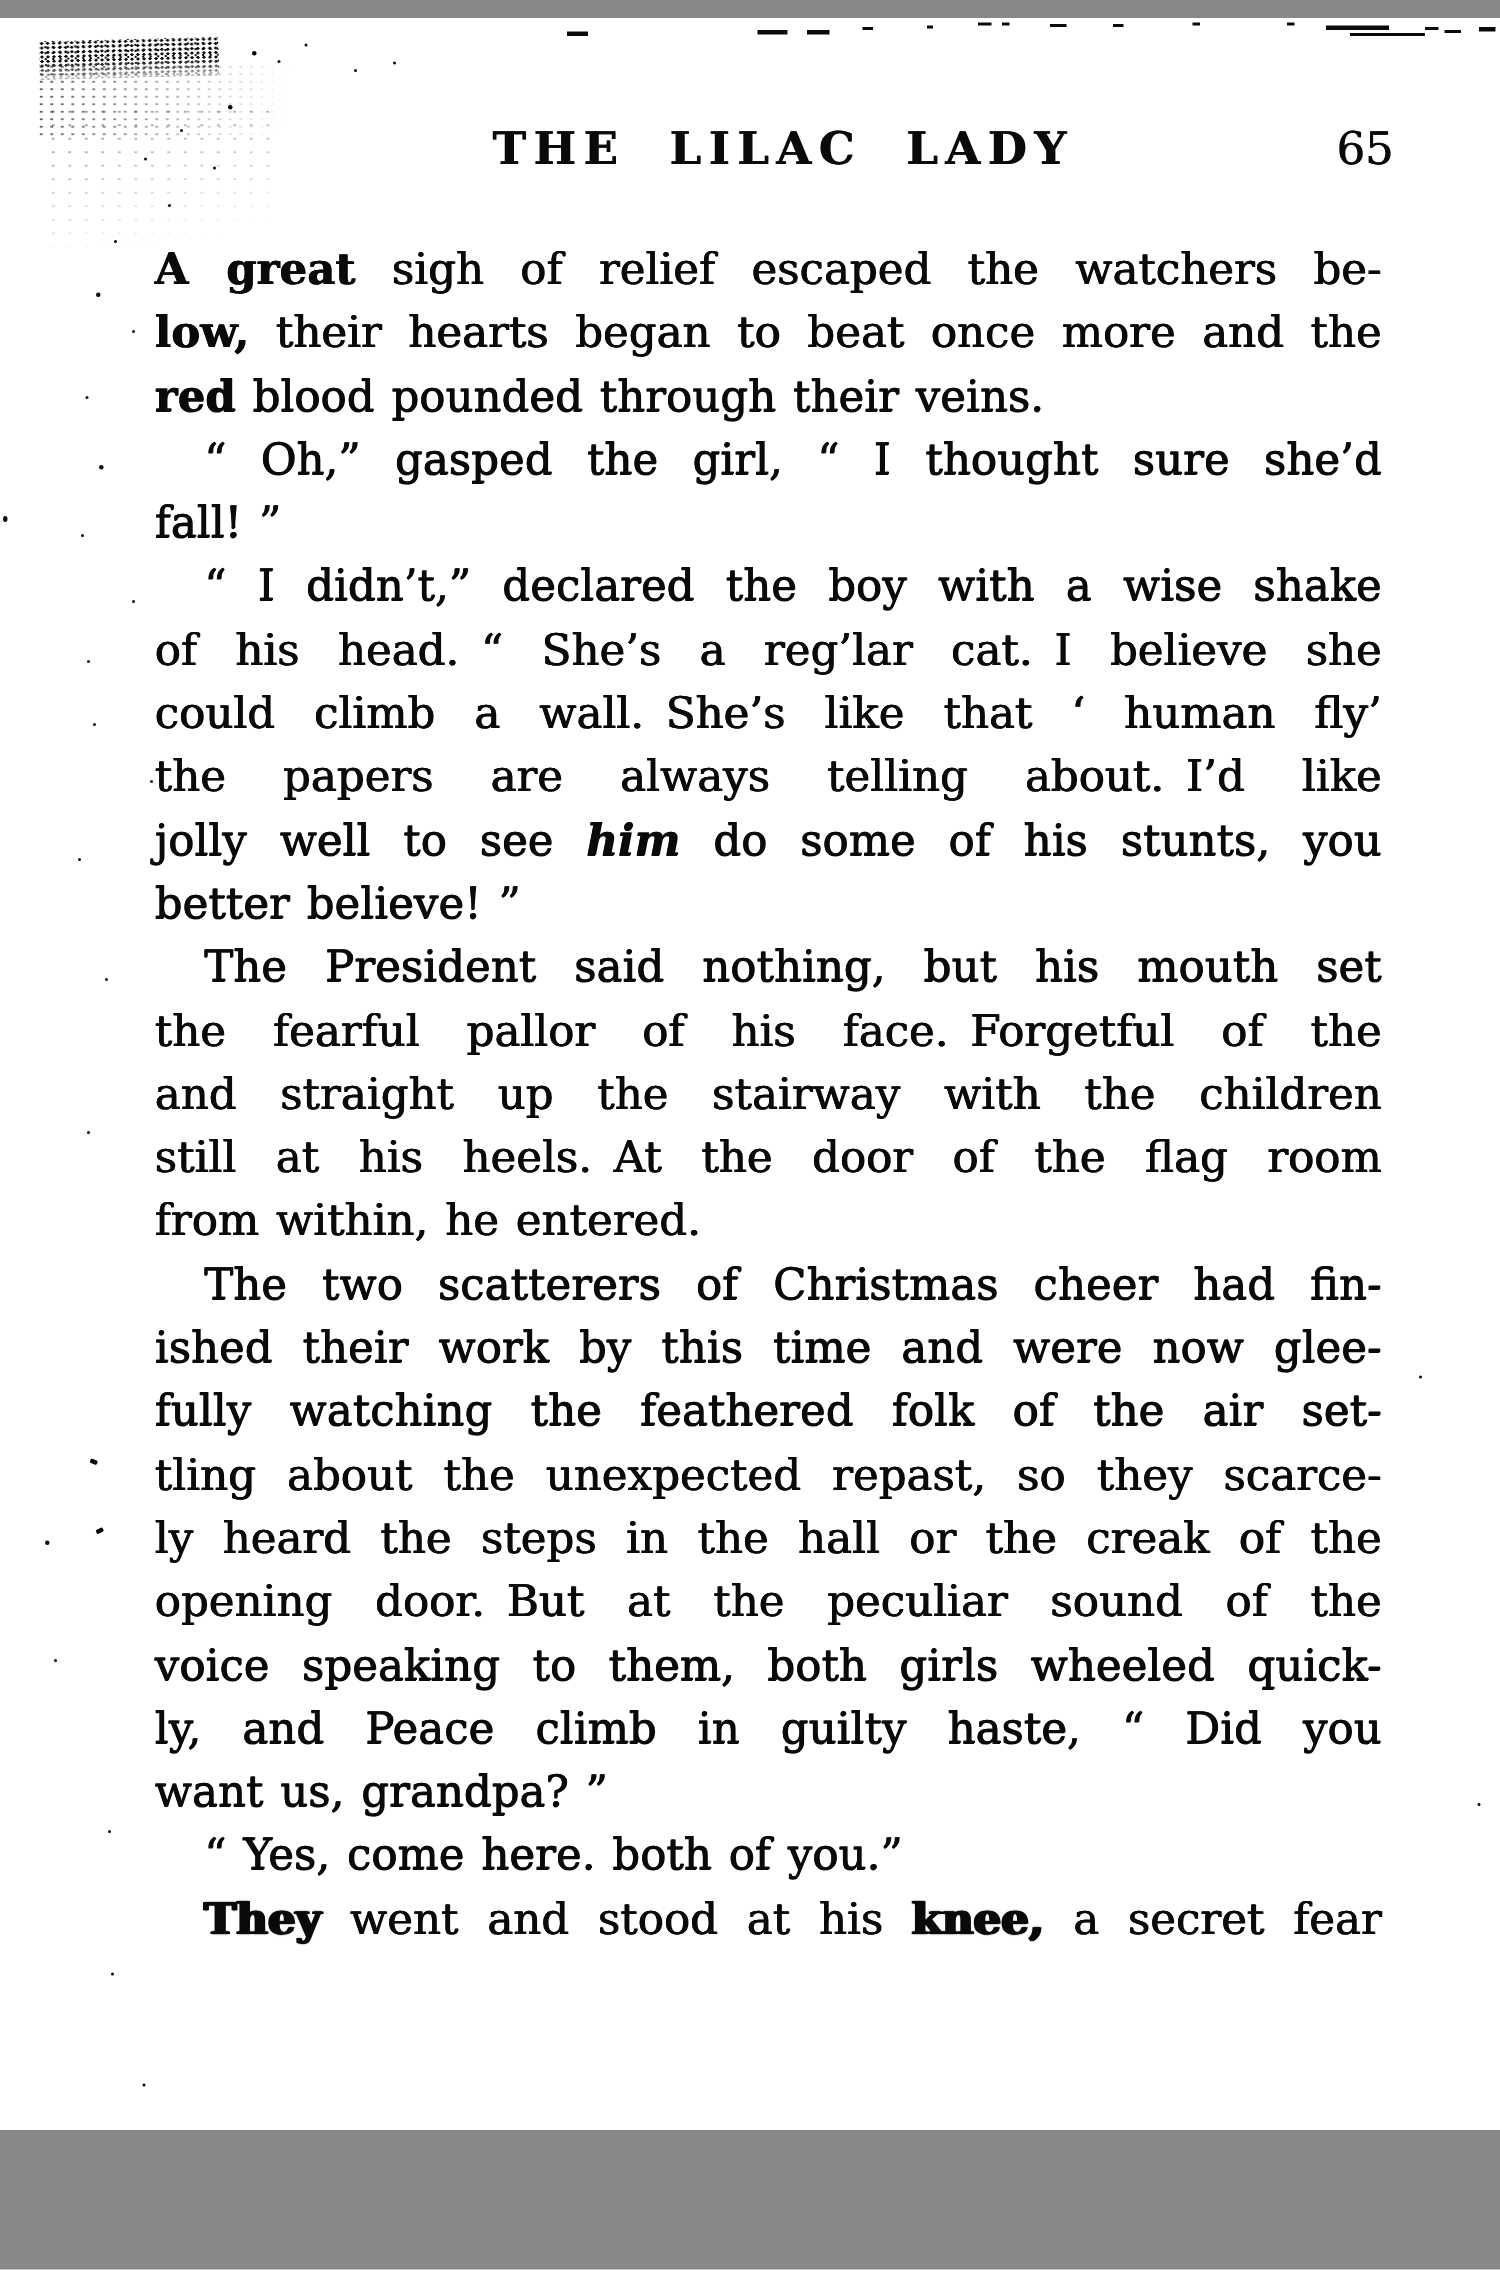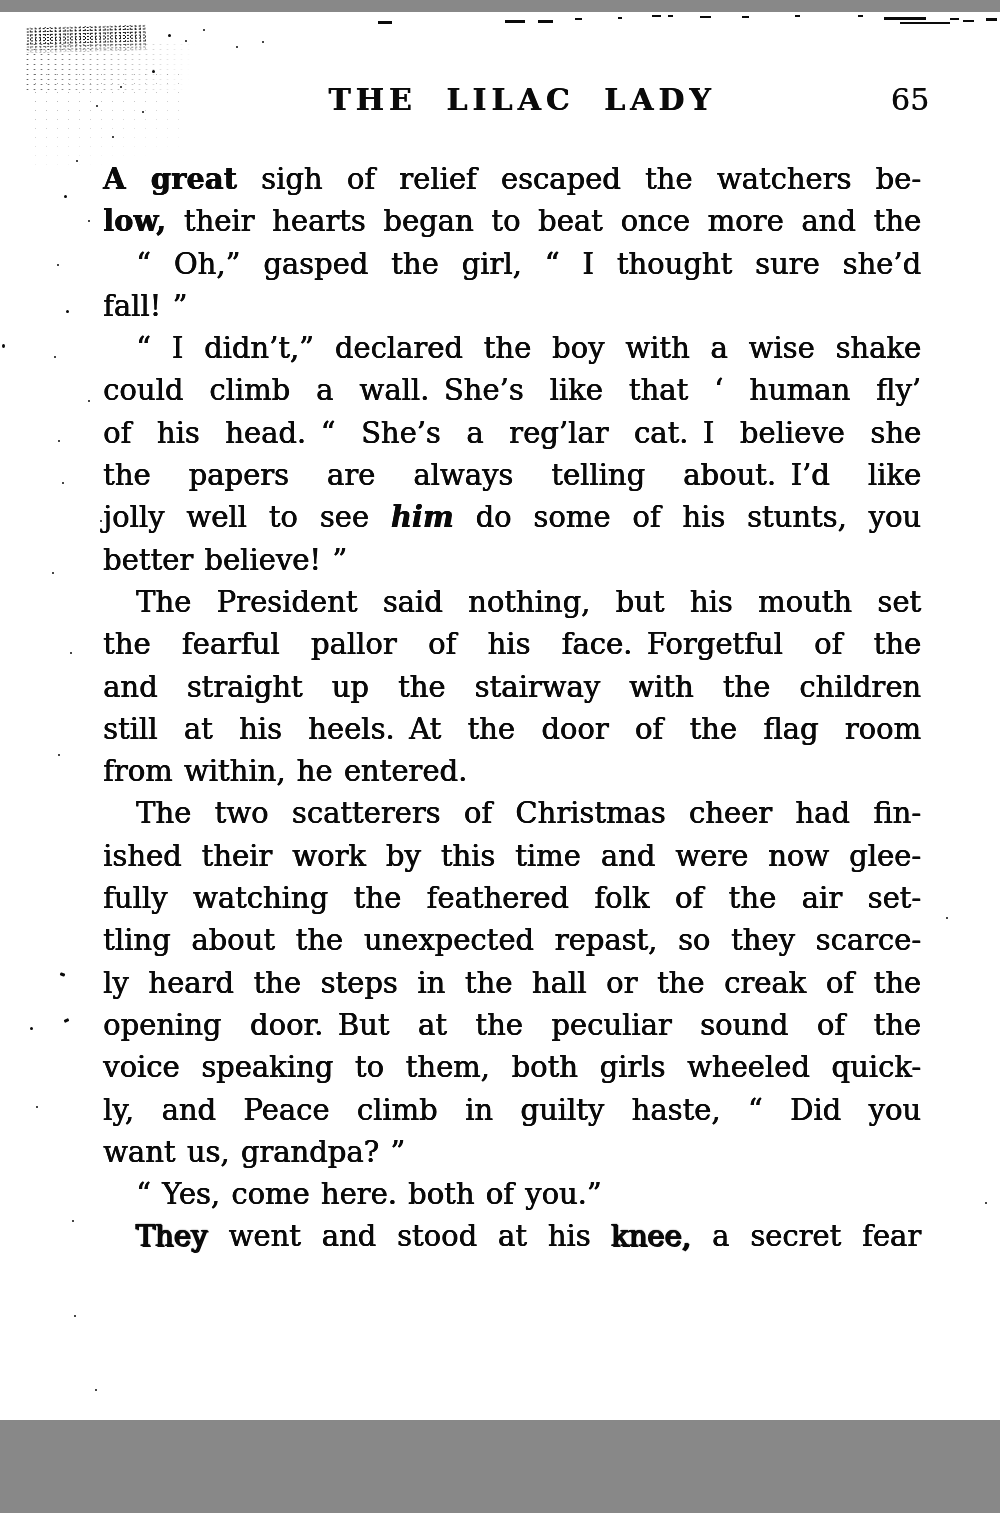--- a/index.html
+++ b/index.html
@@ -57,21 +57,21 @@
   .line { height: 42.3px; white-space: pre; }
   .line.just {
     white-space: normal;
     text-align: justify;
     text-align-last: justify;
   }
   .line.indent { text-indent: 33px; }
   .b { font-weight: bold; }
   .i { font-style: italic; }
   .smudge {
-    font-weight: normal;
+    font-weight: bold;
     text-shadow: 0 0 1.2px currentColor, 1px 0.5px 0.4px currentColor, -1px 0 0.4px currentColor;
   }
 
   
   .noise-band {
     position: absolute; left: 26px; top: 14px; width: 120px; height: 26px;
     background-image:
       radial-gradient(var(--ink) 1.1px, transparent 1.25px),
       radial-gradient(var(--ink) 0.9px, transparent 1.05px);
     background-size: 4px 3px, 5px 4px;
@@ -168,25 +168,26 @@
   </div>
 
   <div class="running-head">
     <div class="running-title">THE LILAC LADY</div>
     <div class="page-number">65</div>
   </div>
 
   <div class="page-body">
       <div class="line just"><span class="b">A great</span><span> sigh of relief escaped the watchers be-</span></div>
       <div class="line just"><span class="b">low,</span><span> their hearts began to beat once more and the</span></div>
+      <div class="line"><span class="b">red</span><span> blood pounded through their veins.</span></div>
       <div class="line just indent"><span>“ Oh,” gasped the girl, “ I thought sure she’d</span></div>
       <div class="line"><span>fall! ”</span></div>
       <div class="line just indent"><span>“ I didn’t,” declared the boy with a wise shake</span></div>
+      <div class="line just"><span>of his head. “ She’s a reg’lar cat. I believe she</span></div>
       <div class="line just"><span>could climb a wall. She’s like that ‘ human fly’</span></div>
-      <div class="line just"><span>of his head. “ She’s a reg’lar cat. I believe she</span></div>
       <div class="line just"><span>the papers are always telling about. I’d like</span></div>
       <div class="line just"><span>jolly well to see </span><span class="b i">him</span><span> do some of his stunts, you</span></div>
       <div class="line"><span>better believe! ”</span></div>
       <div class="line just indent"><span>The President said nothing, but his mouth set</span></div>
       <div class="line just"><span>the fearful pallor of his face. Forgetful of the</span></div>
       <div class="line just"><span>and straight up the stairway with the children</span></div>
       <div class="line just"><span>still at his heels. At the door of the flag room</span></div>
       <div class="line"><span>from within, he entered.</span></div>
       <div class="line just indent"><span>The two scatterers of Christmas cheer had fin-</span></div>
       <div class="line just"><span>ished their work by this time and were now glee-</span></div>

